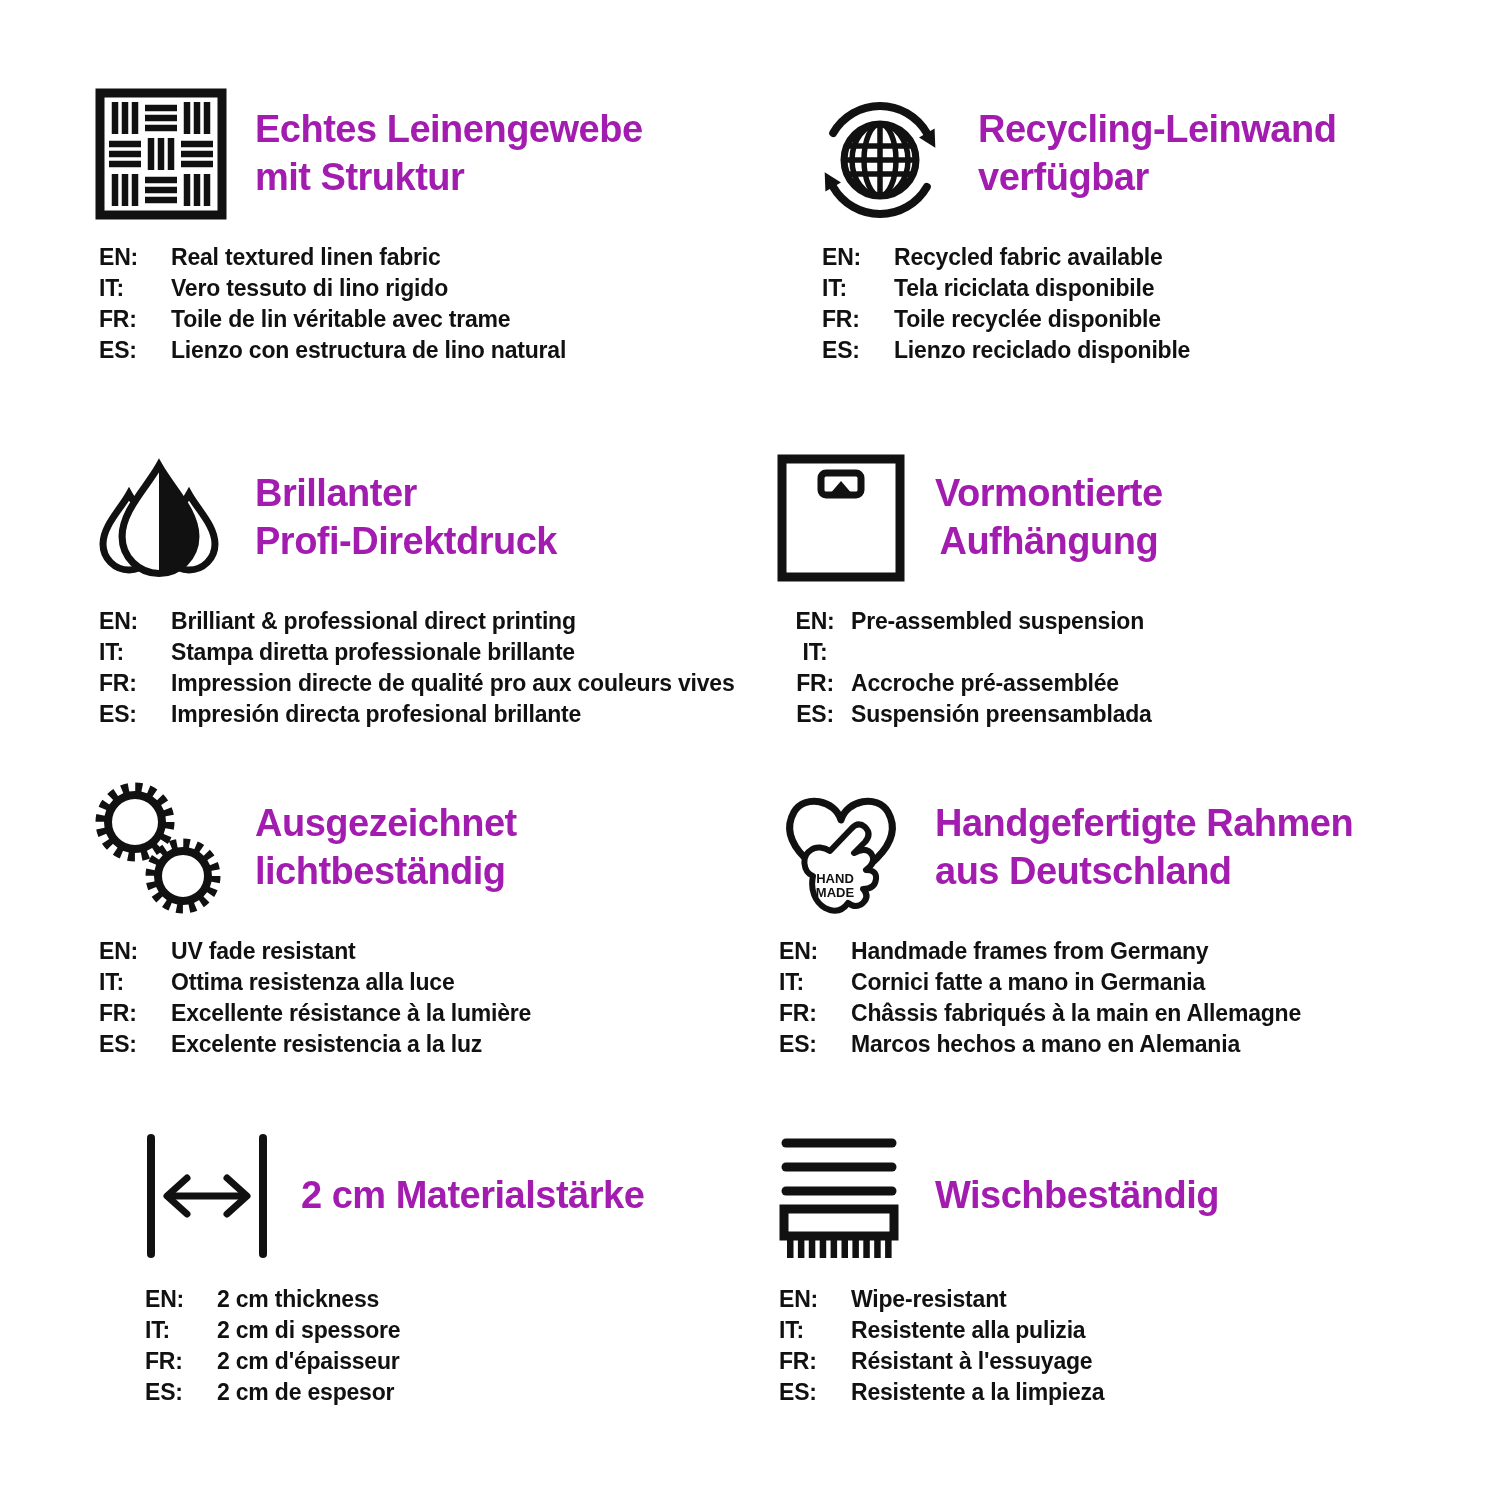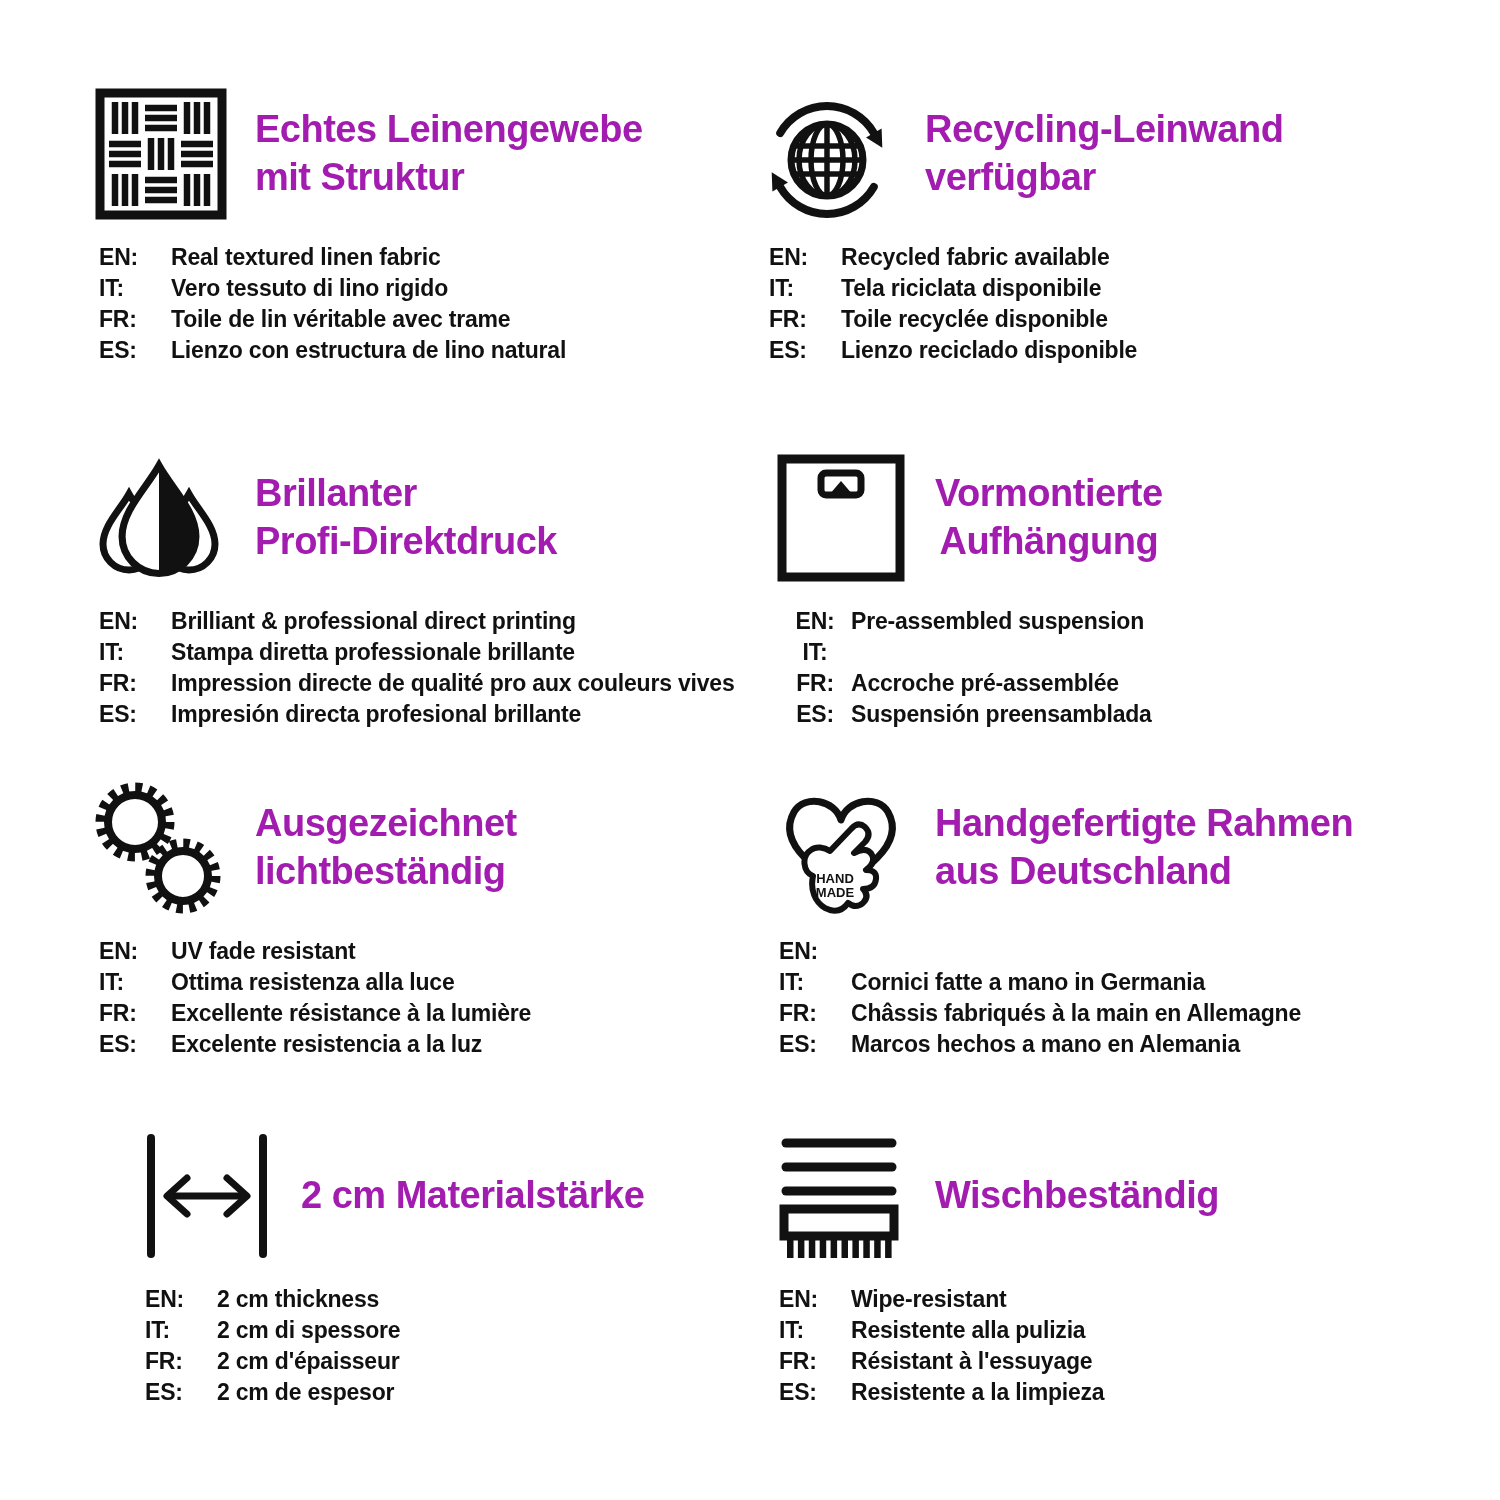--- a/index.html
+++ b/index.html
@@ -48,21 +48,21 @@
   }
   .lang{
     width:72px;
     flex:0 0 72px;
   }
   .t-text{
     white-space:nowrap;
   }
   
   .pos-0{left:95px;  top:88px;}
-  .pos-1{left:765px; top:88px;}
+  .pos-1{left:818px; top:88px;}
   .pos-2{left:95px;  top:452px;}
   .pos-3{left:775px; top:452px;text-align:center;}
   .pos-4{left:95px;  top:782px;}
   .pos-5{left:775px; top:782px;}
   .pos-6{left:95px;  top:1130px;margin-left:46px;}
   .pos-7{left:775px; top:1130px;}
   .handmade-text{
     font-family:"Liberation Sans", sans-serif;
     font-weight:700;
   }
@@ -293,20 +293,21 @@
           <text class="handmade-text" x="60" y="115" font-size="13" text-anchor="middle" fill="#111" stroke="none">MADE</text>
         </g>
       </svg>
     </div>
     <h2 class="title">Handgefertigte Rahmen
 aus Deutschland</h2>
   </div>
   <div class="translations">
     <div class="t-row">
         <span class="lang">EN:</span>
+        <span class="t-text">Handmade frames from Germany</span>
       </div>
     <div class="t-row">
         <span class="lang">IT:</span>
         <span class="t-text">Cornici fatte a mano in Germania</span>
       </div>
     <div class="t-row">
         <span class="lang">FR:</span>
         <span class="t-text">Châssis fabriqués à la main en Allemagne</span>
       </div>
     <div class="t-row">

